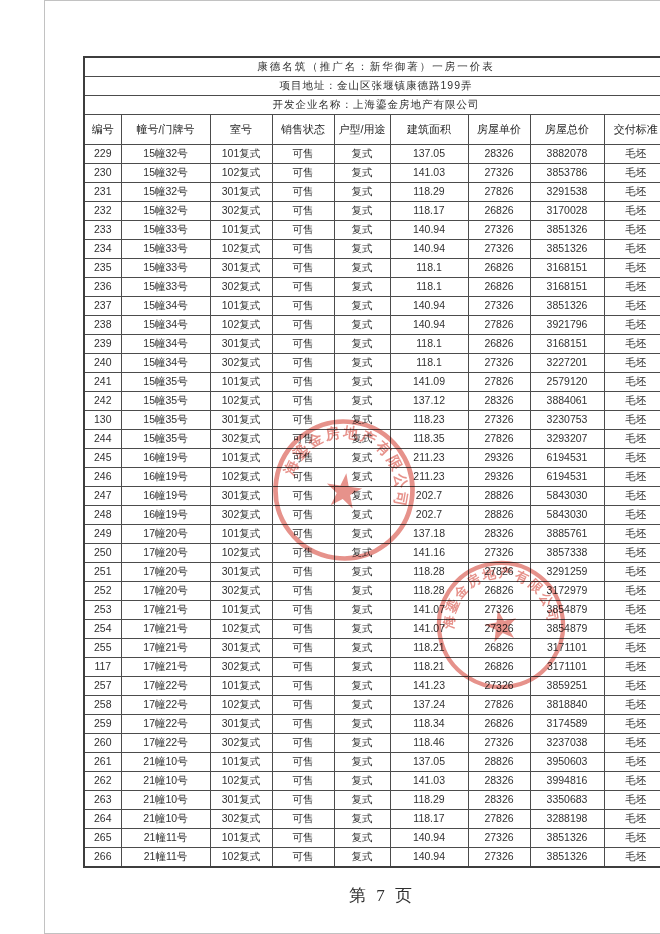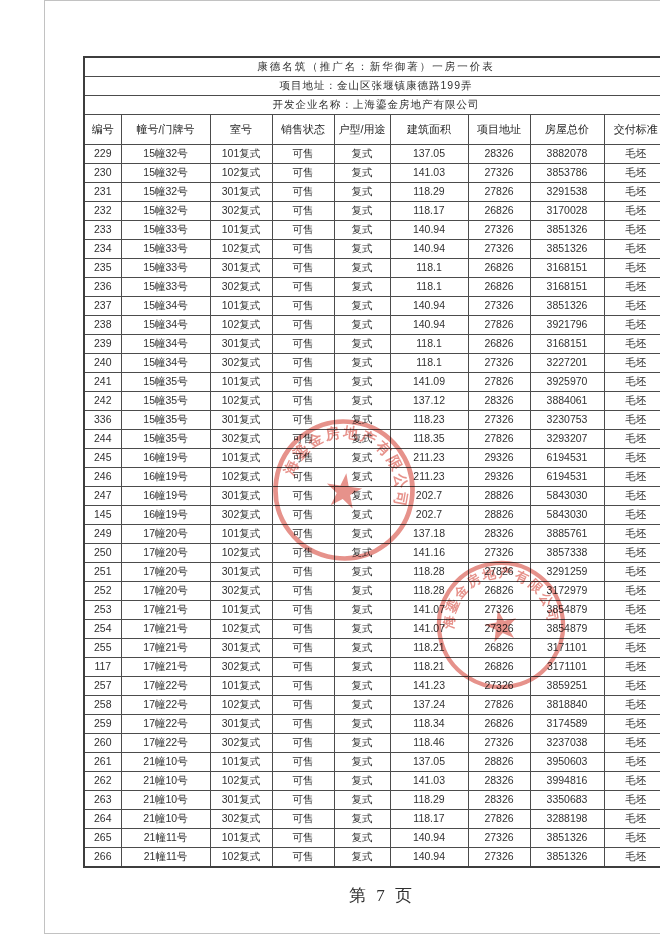--- a/index.html
+++ b/index.html
@@ -49,21 +49,21 @@
       <tr>
         <td class="info-cell" colspan="9">开发企业名称：上海鎏金房地产有限公司</td>
       </tr>
       <tr class="header-row">
           <th>编号</th>
           <th>幢号/门牌号</th>
           <th>室号</th>
           <th>销售状态</th>
           <th>户型/用途</th>
           <th>建筑面积</th>
-          <th>项目地址</th>
+          <th>房屋单价</th>
           <th>房屋总价</th>
           <th>交付标准</th>
         </tr>
     </tbody>
     <tbody>
         <tr>
           <td>229</td>
           <td>15幢32号</td>
           <td>101复式</td>
           <td>可售</td>
@@ -195,36 +195,36 @@
           <td>毛坯</td>
         </tr>
         <tr>
           <td>241</td>
           <td>15幢35号</td>
           <td>101复式</td>
           <td>可售</td>
           <td>复式</td>
           <td>141.09</td>
           <td>27826</td>
-          <td>3925970</td>
+          <td>2579120</td>
           <td>毛坯</td>
         </tr>
         <tr>
           <td>242</td>
           <td>15幢35号</td>
           <td>102复式</td>
           <td>可售</td>
           <td>复式</td>
           <td>137.12</td>
           <td>28326</td>
           <td>3884061</td>
           <td>毛坯</td>
         </tr>
         <tr>
-          <td>336</td>
+          <td>130</td>
           <td>15幢35号</td>
           <td>301复式</td>
           <td>可售</td>
           <td>复式</td>
           <td>118.23</td>
           <td>27326</td>
           <td>3230753</td>
           <td>毛坯</td>
         </tr>
         <tr>
@@ -265,21 +265,21 @@
           <td>16幢19号</td>
           <td>301复式</td>
           <td>可售</td>
           <td>复式</td>
           <td>202.7</td>
           <td>28826</td>
           <td>5843030</td>
           <td>毛坯</td>
         </tr>
         <tr>
-          <td>145</td>
+          <td>248</td>
           <td>16幢19号</td>
           <td>302复式</td>
           <td>可售</td>
           <td>复式</td>
           <td>202.7</td>
           <td>28826</td>
           <td>5843030</td>
           <td>毛坯</td>
         </tr>
         <tr>

